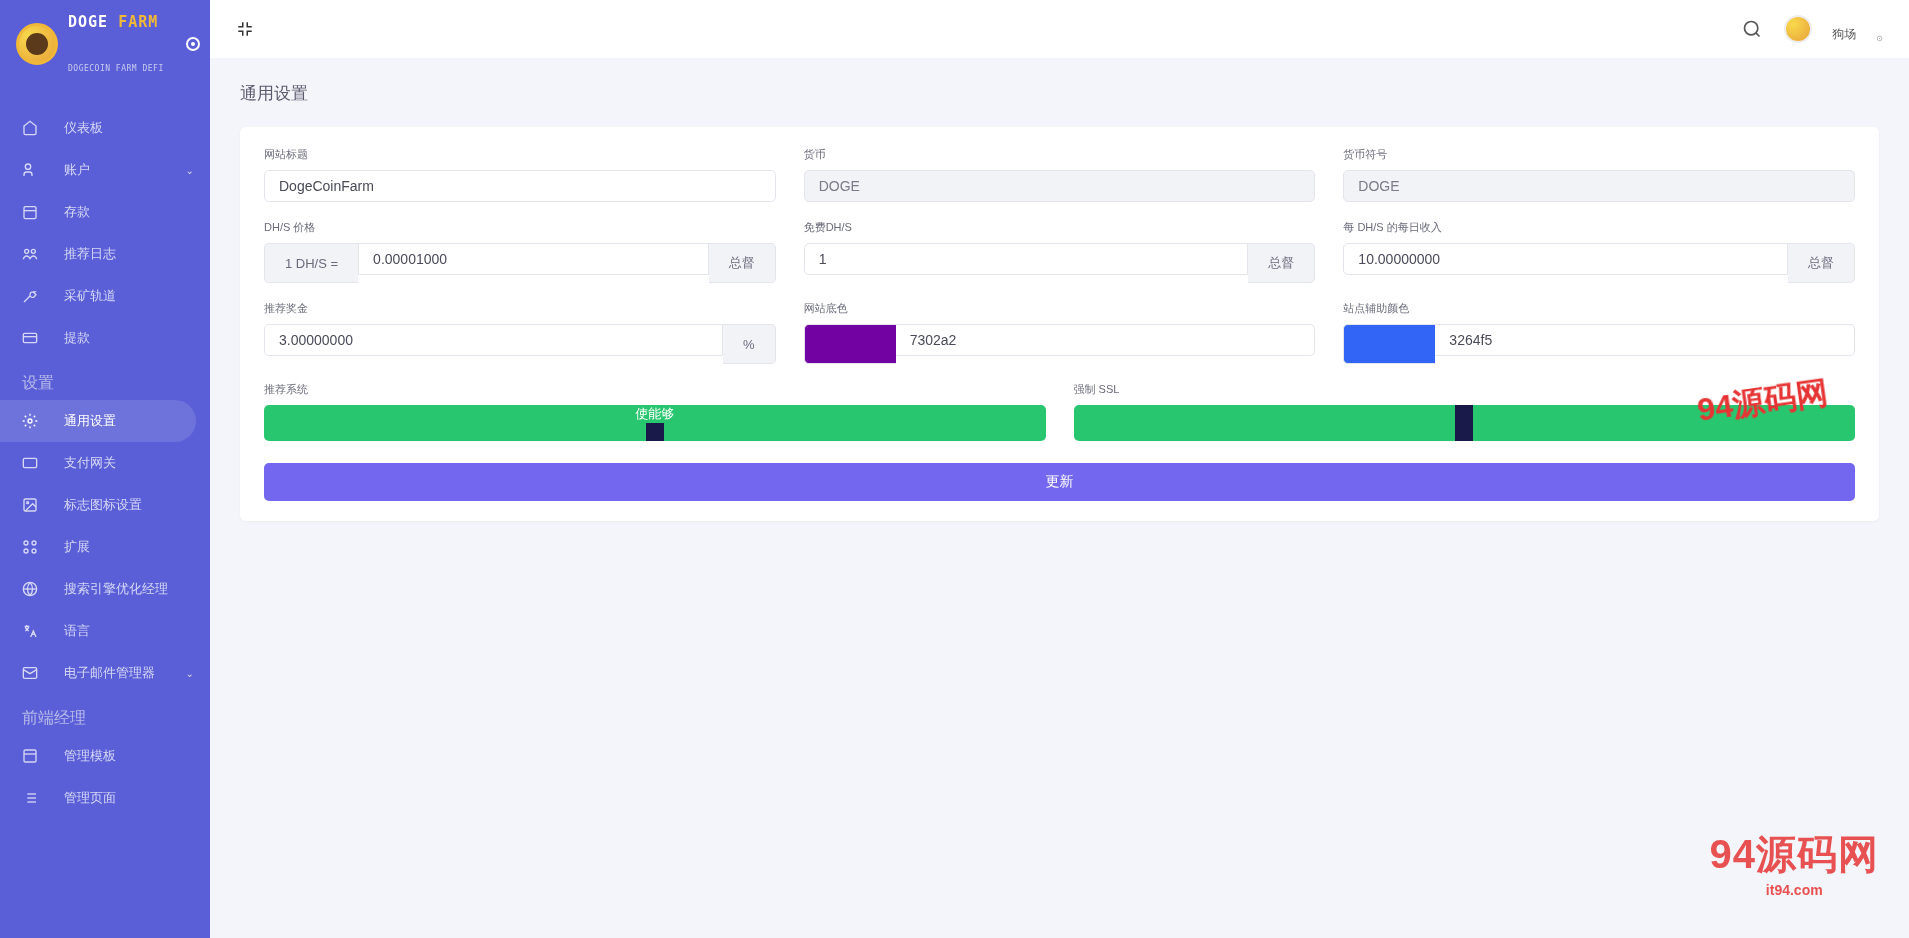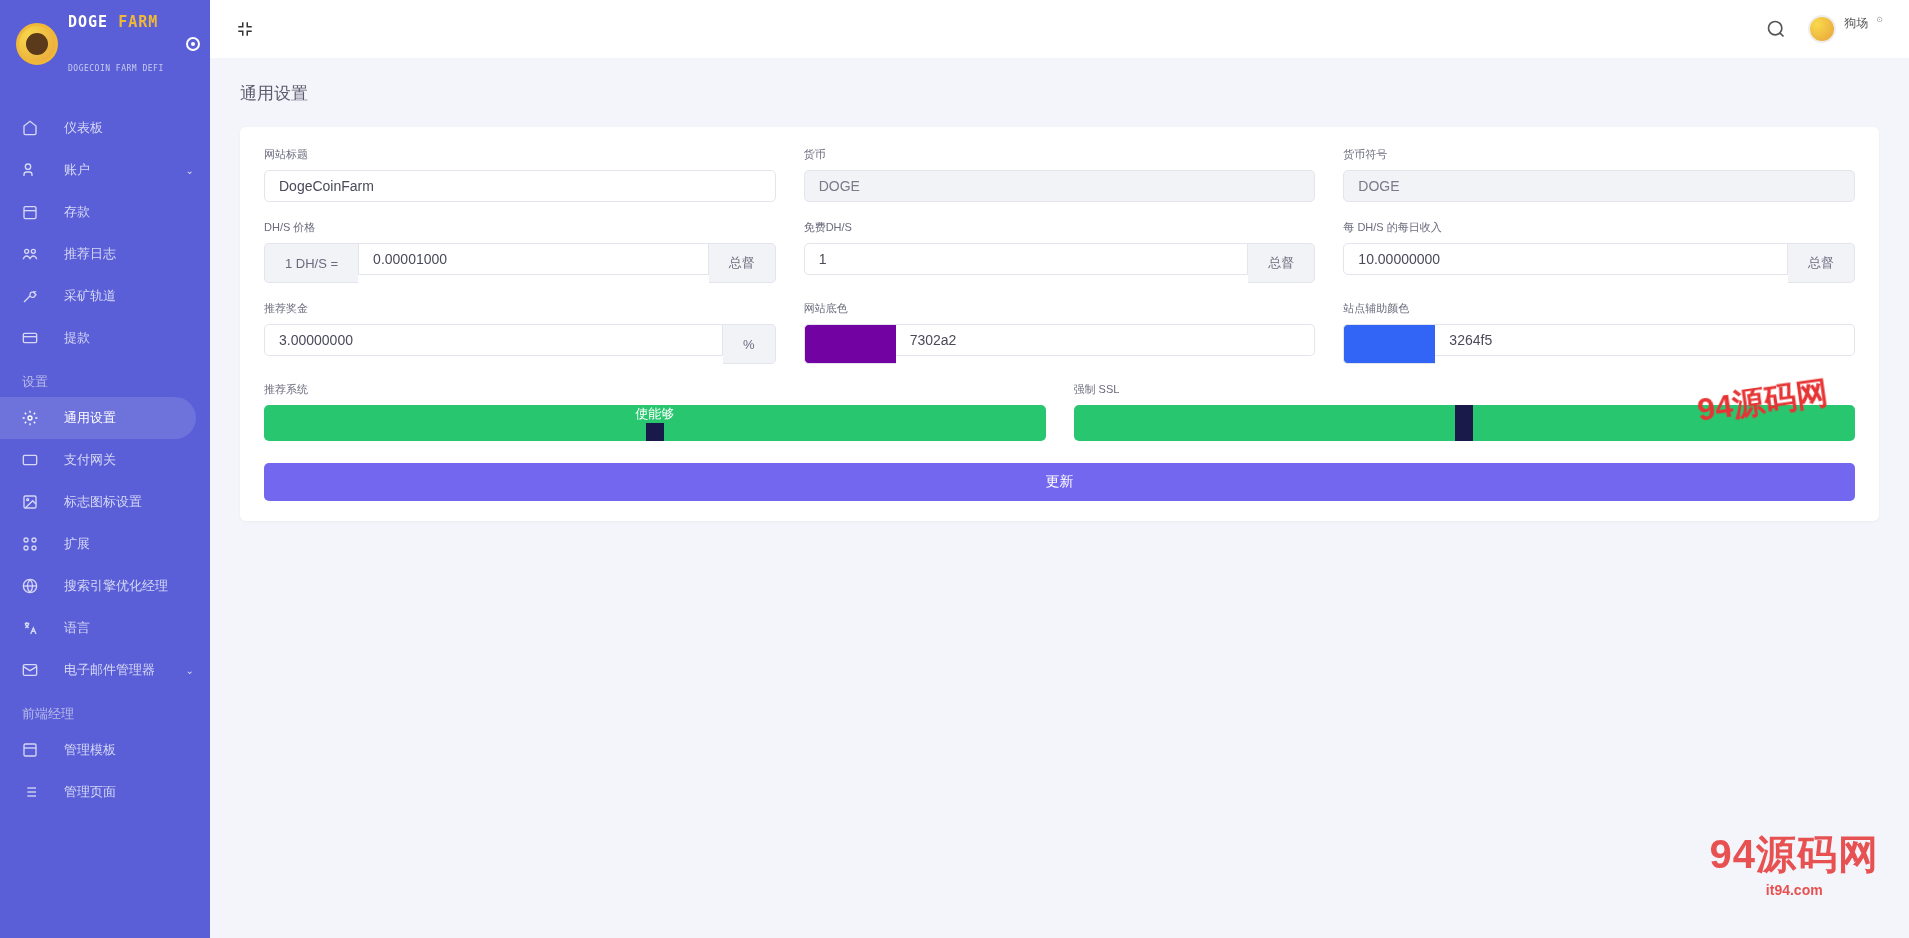--- a/index.html
+++ b/index.html
@@ -16,30 +16,30 @@
 .logo-title .orange { color: #f0b837; }
 .logo-sub { font-family: monospace; font-size: 8px; letter-spacing: 0.5px; color: #c9cbef; margin-top: 2px; }
 .collapse-dot { position: absolute; right: 10px; top: 50%; transform: translateY(-50%); width: 14px; height: 14px; border: 2px solid #fff; border-radius: 50%; display: flex; align-items: center; justify-content: center; cursor: pointer; }
 .collapse-dot::after { content: ''; width: 4px; height: 4px; background: #fff; border-radius: 50%; }
 
 .nav { padding-top: 20px; }
 .nav-item { display: flex; align-items: center; padding: 12px 22px; font-size: 13px; color: #d6d8f5; cursor: pointer; gap: 26px; position: relative; }
 .nav-item.active { background: rgba(255,255,255,0.12); border-radius: 0 22px 22px 0; margin-right: 14px; color: #fff; }
 .nav-item .icon { width: 16px; height: 16px; display: flex; align-items: center; justify-content: center; flex-shrink: 0; }
 .nav-item .chev { position: absolute; right: 16px; font-size: 10px; }
-.nav-section { padding: 14px 22px 6px; font-size: 13px; color: #b8baea; }
+.nav-section { padding: 14px 22px 6px; font-size: 16px; color: #b8baea; }
 
 
 .main { flex: 1; display: flex; flex-direction: column; }
 .topbar { height: 58px; background: #fff; display: flex; align-items: center; justify-content: space-between; padding: 0 26px; }
 .topbar-left { display: flex; align-items: center; }
 .collapse-icon { width: 18px; height: 18px; cursor: pointer; }
 .topbar-right { display: flex; align-items: center; gap: 22px; }
 .search-icon { width: 20px; height: 20px; cursor: pointer; color: #555; }
-.user-area { display: flex; align-items: flex-start; gap: 8px; cursor: pointer; }
+.user-area { display: flex; align-items: flex-end; gap: 20px; cursor: pointer; }
 .avatar { width: 28px; height: 28px; border-radius: 50%; background: radial-gradient(circle at 30% 30%, #f9d94c, #e8a23a); border: 2px solid #eee; }
 .user-name { font-size: 12px; color: #555; }
 .dd { font-size: 8px; color: #999; }
 
 .content { padding: 24px 30px; }
 .page-title { font-size: 17px; color: #5a5a6e; margin-bottom: 22px; font-weight: 500; }
 
 .card { background: #fff; border-radius: 6px; padding: 20px 24px; box-shadow: 0 1px 3px rgba(0,0,0,0.04); }
 .row { display: flex; gap: 28px; margin-bottom: 18px; }
 .col { flex: 1; display: flex; flex-direction: column; }

